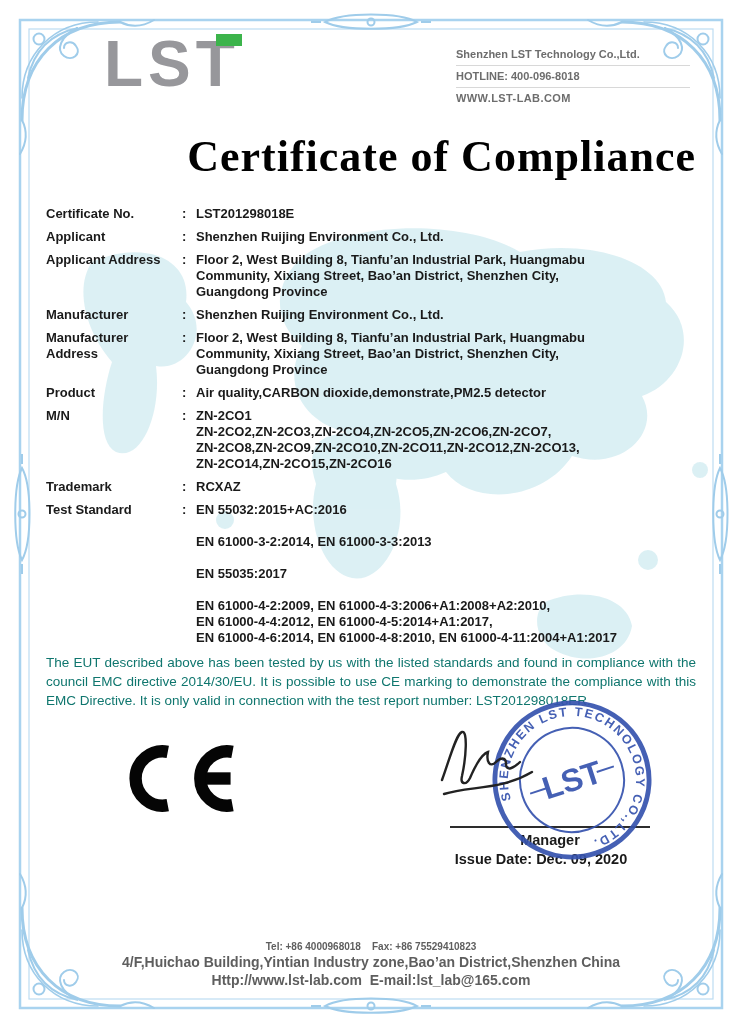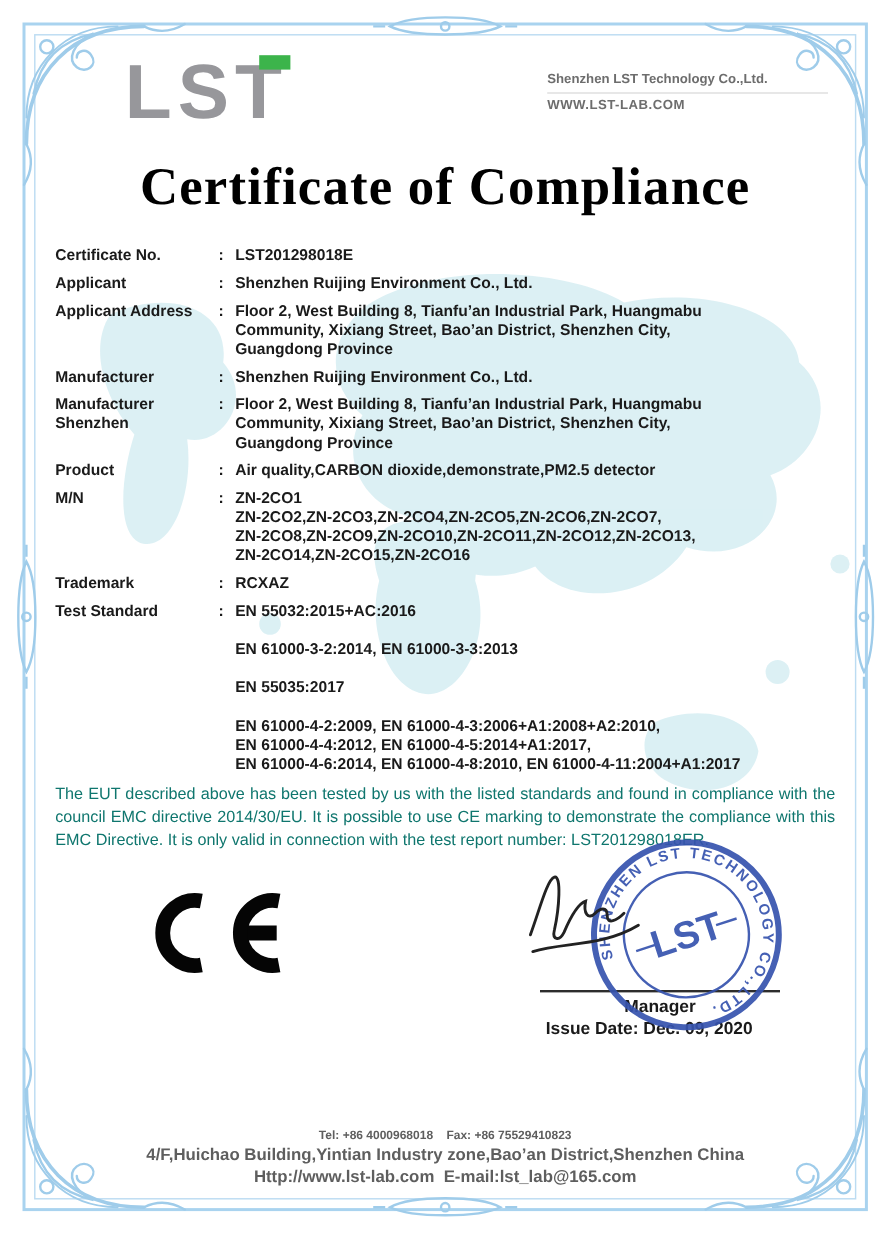--- a/index.html
+++ b/index.html
@@ -1,32 +1,32 @@
 <!DOCTYPE html>
 <html><head>
 <meta charset="utf-8">
 <style>
   html,body{margin:0;padding:0;}
   body{
     width:742px;height:1028px;position:relative;background:#ffffff;overflow:hidden;
     font-family:"Liberation Sans",sans-serif;color:#1a1a1a;
   }
   .layer{position:absolute;inset:0;pointer-events:none;}
-  .content{position:absolute;inset:0;padding:40px 46px 0;z-index:2;box-sizing:border-box;}
+  .content{position:absolute;inset:0;padding:28px 46px 0;z-index:2;box-sizing:border-box;}
 
   
   .header{display:flex;justify-content:space-between;align-items:flex-start;padding:4px 6px 0 58px;}
   .logo{position:relative;font-size:64px;font-weight:700;letter-spacing:5px;color:#97979b;line-height:1;}
   .logo .accent{position:absolute;top:2px;right:-2px;width:26px;height:12px;background:#3cb44b;}
   .contact{width:234px;margin-top:12px;}
   .contact .cline{font-size:11px;font-weight:700;color:#6d6d6d;padding:4px 0 5px;border-bottom:1px solid #d8d8d8;white-space:pre-wrap;}
   .contact .cline.last{border-bottom:none;letter-spacing:.4px;}
 
   
-  .title{margin-top:22px;text-align:center;font-family:"Liberation Serif",serif;font-weight:700;font-size:44px;letter-spacing:1px;color:#000;}
+  .title{margin-top:22px;text-align:right;font-family:"Liberation Serif",serif;font-weight:700;font-size:44px;letter-spacing:1px;color:#000;}
 
   
   .fields{margin-top:24px;}
   .row{display:grid;grid-template-columns:132px 10px 1fr;column-gap:4px;margin-bottom:7px;}
   .row .lab,.row .col,.row .val{font-size:13px;font-weight:700;line-height:16px;color:#1a1a1a;}
   .row .val{white-space:pre-line;}
 
   
   .statement{margin-top:6px;font-size:13.5px;line-height:19px;font-weight:400;color:#0f766e;text-align:justify;}
 
@@ -91,20 +91,21 @@
 
 <div class="content">
 
   <div class="header">
     <div class="logo">
       <span>LST</span>
       <span class="accent"></span>
     </div>
     <div class="contact">
       <div class="cline">Shenzhen LST Technology Co.,Ltd.</div>
+      <div class="cline">HOTLINE: 400-096-8018</div>
       <div class="cline last">WWW.LST-LAB.COM</div>
     </div>
   </div>
 
   <div class="title">Certificate of Compliance</div>
 
   <div class="fields">
     <div class="row">
       <div class="lab">Certificate No.</div>
       <div class="col">:</div>
@@ -121,21 +122,21 @@
       <div class="val">Floor 2, West Building 8, Tianfu’an Industrial Park, Huangmabu
 Community, Xixiang Street, Bao’an District, Shenzhen City,
 Guangdong Province</div>
     </div>
     <div class="row">
       <div class="lab">Manufacturer</div>
       <div class="col">:</div>
       <div class="val">Shenzhen Ruijing Environment Co., Ltd.</div>
     </div>
     <div class="row">
-      <div class="lab">Manufacturer Shenzhen</div>
+      <div class="lab">Manufacturer Address</div>
       <div class="col">:</div>
       <div class="val">Floor 2, West Building 8, Tianfu’an Industrial Park, Huangmabu
 Community, Xixiang Street, Bao’an District, Shenzhen City,
 Guangdong Province</div>
     </div>
     <div class="row">
       <div class="lab">Product</div>
       <div class="col">:</div>
       <div class="val">Air quality,CARBON dioxide,demonstrate,PM2.5 detector</div>
     </div>

